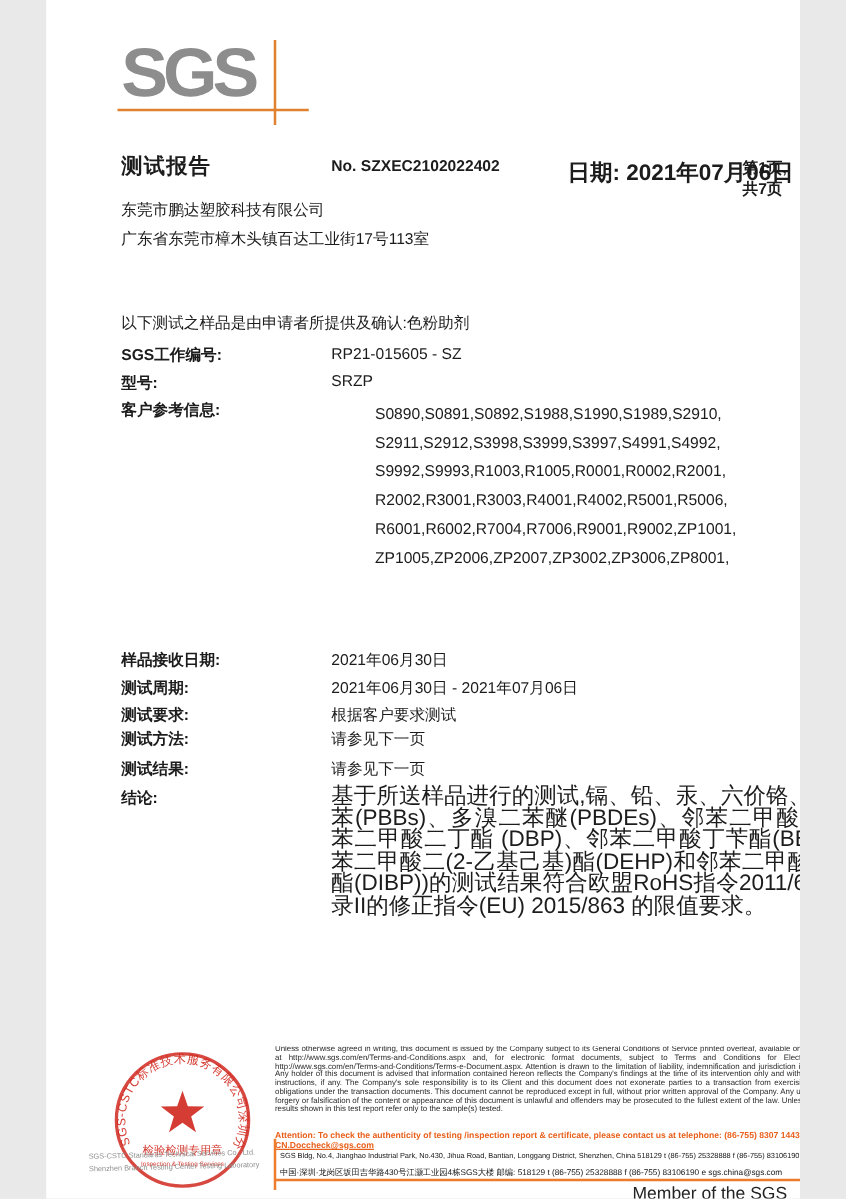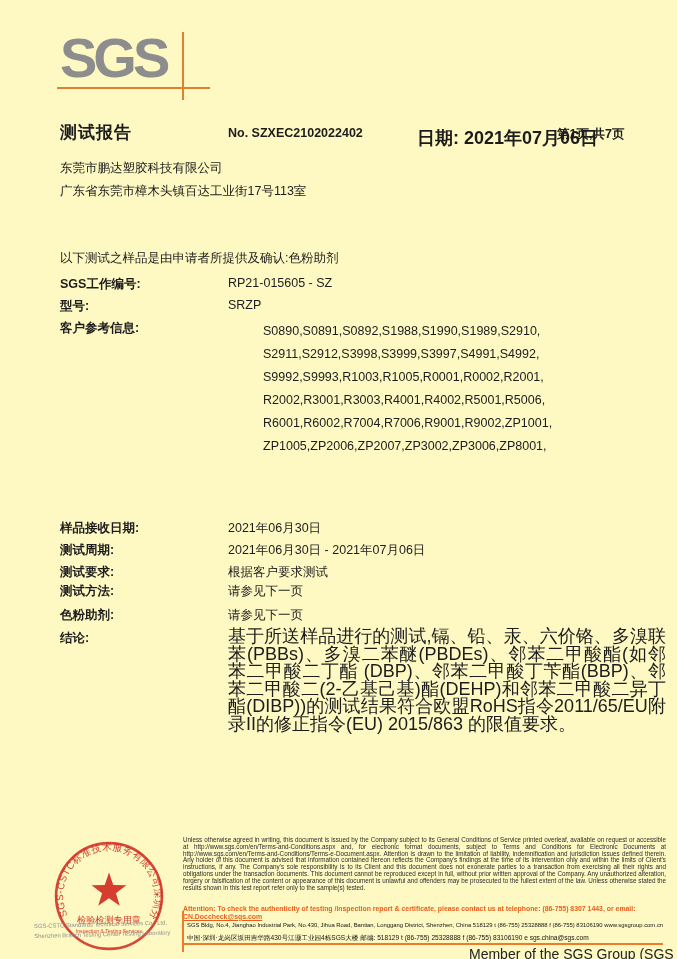--- a/index.html
+++ b/index.html
@@ -1,21 +1,21 @@
 <!DOCTYPE html>
 <html><head>
 <meta charset="utf-8">
 <style>
   * { margin:0; padding:0; box-sizing:border-box; }
   html,body { background:#e9e9e9; }
   .page {
     position:relative;
-    width:677px; height:959px;
+    width:603px; height:959px;
     margin:0 auto;
-    background:#fef9c3;
+    background:#ffffff;
     font-family:"Liberation Sans", sans-serif;
     color:#1c1c1c;
     overflow:hidden;
   }
   
   .sgs-logo {
     position:absolute; left:60px; top:28px;
     font-size:56px; font-weight:bold; letter-spacing:-4px;
     color:#8d8d8d; line-height:60px;
     transform:scaleY(0.98);
@@ -110,21 +110,21 @@
 
   <div class="flabel" style="top:542px">测试周期:</div>
   <div class="fvalue" style="top:542px">2021年06月30日 - 2021年07月06日</div>
 
   <div class="flabel" style="top:564px">测试要求:</div>
   <div class="fvalue" style="top:564px">根据客户要求测试</div>
 
   <div class="flabel" style="top:583px">测试方法:</div>
   <div class="fvalue" style="top:583px">请参见下一页</div>
 
-  <div class="flabel" style="top:607px">色粉助剂:</div>
+  <div class="flabel" style="top:607px">测试结果:</div>
   <div class="fvalue" style="top:607px">请参见下一页</div>
 
   <div class="flabel" style="top:630px">结论:</div>
   <div class="conclusion">基于所送样品进行的测试,镉、铅、汞、六价铬、多溴联苯(PBBs)、多溴二苯醚(PBDEs)、邻苯二甲酸酯(如邻苯二甲酸二丁酯 (DBP)、邻苯二甲酸丁苄酯(BBP)、邻苯二甲酸二(2-乙基己基)酯(DEHP)和邻苯二甲酸二异丁酯(DIBP))的测试结果符合欧盟RoHS指令2011/65/EU附录II的修正指令(EU) 2015/863 的限值要求。</div>
 
   <div class="footer-block">
     <div class="legal">Unless otherwise agreed in writing, this document is issued by the Company subject to its General Conditions of Service printed overleaf, available on request or accessible at http://www.sgs.com/en/Terms-and-Conditions.aspx and, for electronic format documents, subject to Terms and Conditions for Electronic Documents at http://www.sgs.com/en/Terms-and-Conditions/Terms-e-Document.aspx. Attention is drawn to the limitation of liability, indemnification and jurisdiction issues defined therein. Any holder of this document is advised that information contained hereon reflects the Company's findings at the time of its intervention only and within the limits of Client's instructions, if any. The Company's sole responsibility is to its Client and this document does not exonerate parties to a transaction from exercising all their rights and obligations under the transaction documents. This document cannot be reproduced except in full, without prior written approval of the Company. Any unauthorized alteration, forgery or falsification of the content or appearance of this document is unlawful and offenders may be prosecuted to the fullest extent of the law. Unless otherwise stated the results shown in this test report refer only to the sample(s) tested.</div>
     <div class="attention"><span>Attention: To check the authenticity of testing /inspection report &amp; certificate, please contact us at telephone: (86-755) 8307 1443, or email: </span><span class="email">CN.Doccheck@sgs.com</span></div>
     <div class="addr-en">SGS Bldg, No.4, Jianghao Industrial Park, No.430, Jihua Road, Bantian, Longgang District, Shenzhen, China 518129    t (86-755) 25328888    f (86-755) 83106190    www.sgsgroup.com.cn</div>
     <div class="addr-cn">中国·深圳·龙岗区坂田吉华路430号江灏工业园4栋SGS大楼    邮编: 518129    t (86-755) 25328888    f (86-755) 83106190    e  sgs.china@sgs.com</div>

